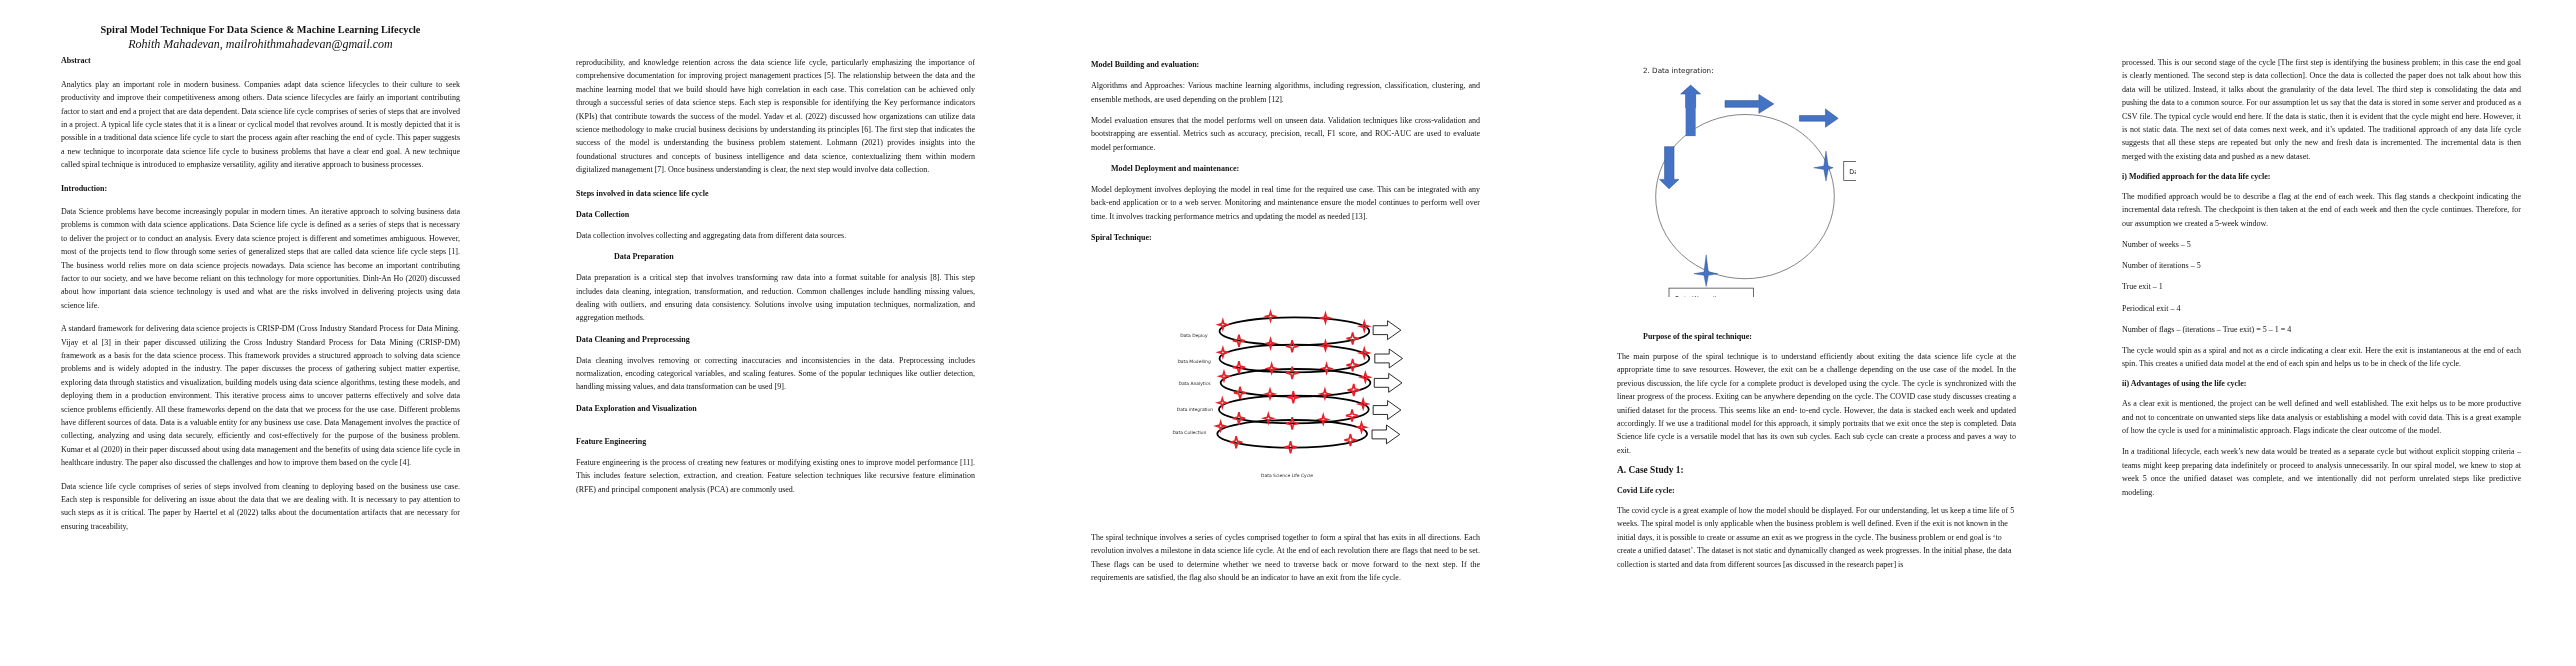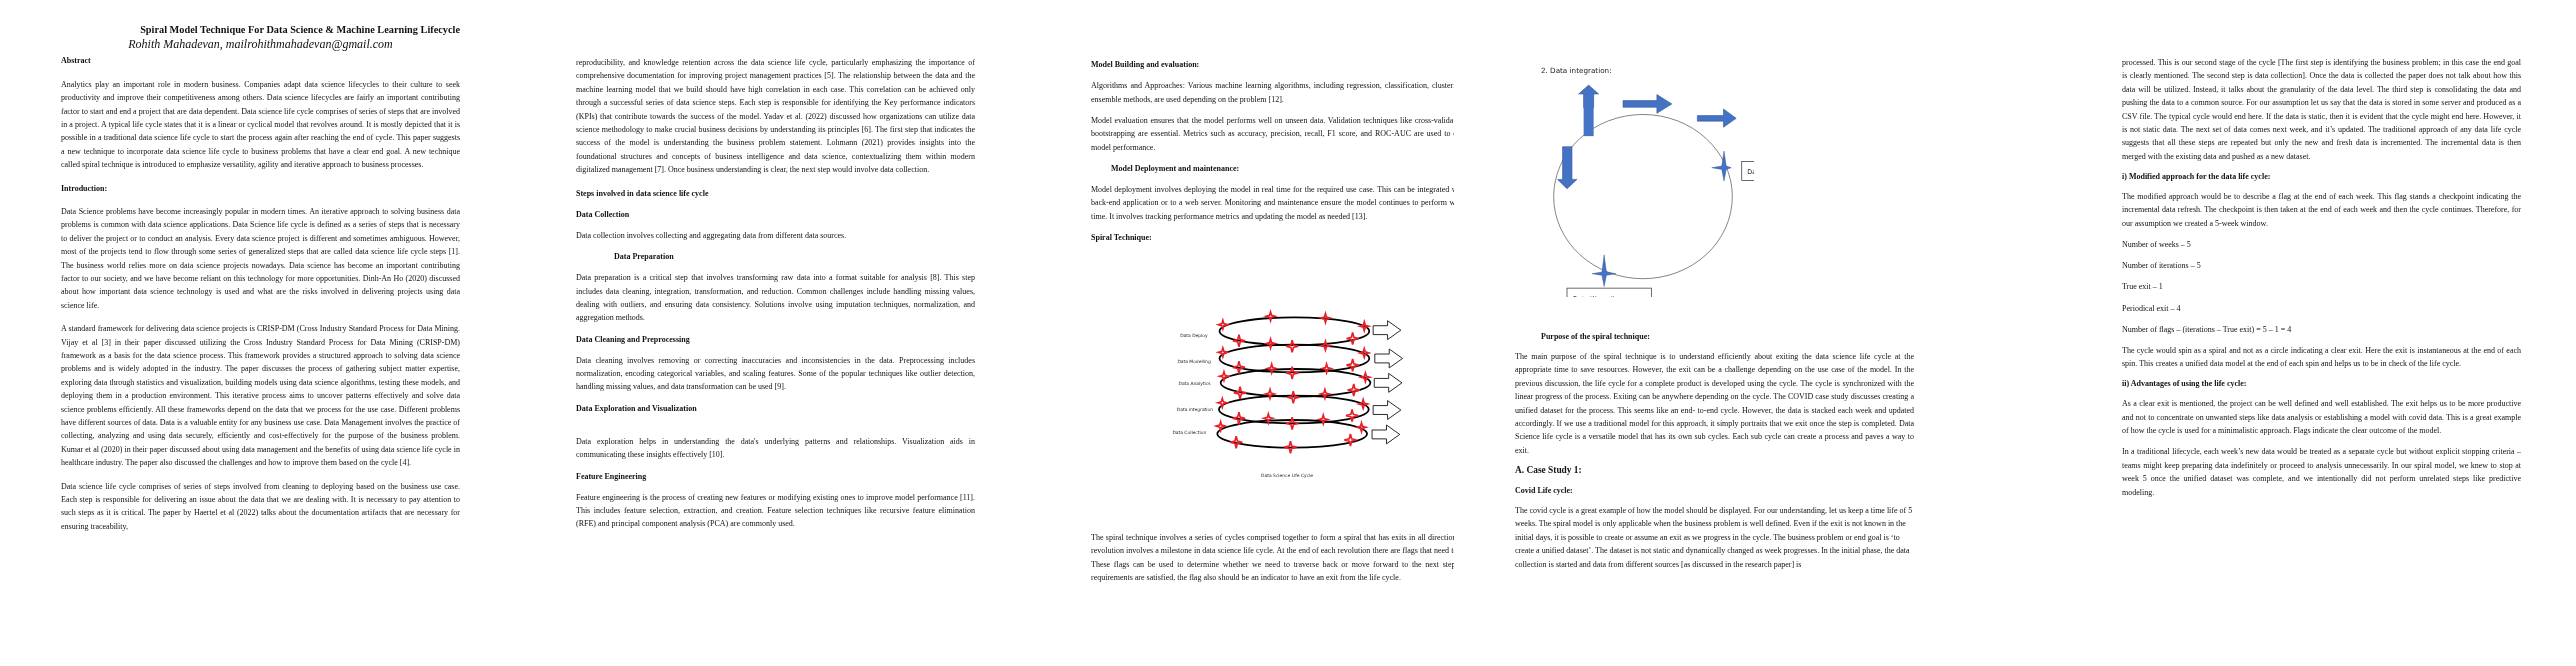--- a/index.html
+++ b/index.html
@@ -3,21 +3,21 @@
 <meta charset="utf-8">
 <style>
   html, body { margin:0; padding:0; background:#ffffff; }
   body { width:2576px; height:667px; position:relative; overflow:hidden;
          font-family:"Liberation Serif", "DejaVu Serif", serif; color:#111; }
   .page { position:absolute; top:0; height:667px; width:515px; background:#fff; }
   .col { position:absolute; top:56px; width:400px; font-size:8px; line-height:13.4px; }
   .col p { margin:0 0 6.1px 0; text-align:justify; }
   .col h3 { margin:0 0 6.1px 0; font-size:8px; font-weight:bold; line-height:13.3px; }
   .col h2 { margin:2.2px 0 5.6px 0; font-size:9.4px; font-weight:bold; }
-  .title { text-align:right; font-weight:bold; font-size:10.3px; margin:6.7px 0 1.1px 0; line-height:13.3px; }
+  .title { text-align:center; font-weight:bold; font-size:10.3px; margin:6.7px 0 1.1px 0; line-height:13.3px; }
   .author { text-align:center; font-style:italic; font-size:12px; margin:0 0 3.3px 0; }
   .fig { position:relative; margin:0; }
   .fig svg { display:block; }
   .fig-label { font-family:"DejaVu Sans", "Liberation Sans", sans-serif; fill:#222; }
   .eq { margin:0 0 7.8px 0 !important; text-align:left !important; }
 </style>
 </head>
 <body>
 
 <div class="page" style="left:0;">
@@ -37,21 +37,20 @@
   <div class="col" style="left:61px; top:56px; width:399px;">
     <p style="margin-bottom:10px;">reproducibility, and knowledge retention across the data science life cycle, particularly emphasizing the importance of comprehensive documentation for improving project management practices [5]. The relationship between the data and the machine learning model that we build should have high correlation in each case. This correlation can be achieved only through a successful series of data science steps. Each step is responsible for identifying the Key performance indicators (KPIs) that contribute towards the success of the model. Yadav et al. (2022) discussed how organizations can utilize data science methodology to make crucial business decisions by understanding its principles [6]. The first step that indicates the success of the model is understanding the business problem statement. Lohmann (2021) provides insights into the foundational structures and concepts of business intelligence and data science, contextualizing them within modern digitalized management [7]. Once business understanding is clear, the next step would involve data collection.</p>
     <h3 style="margin-bottom:7.8px;">Steps involved in data science life cycle</h3>
     <h3 style="margin-bottom:7.8px;">Data Collection</h3>
     <p style="margin-bottom:7.8px;">Data collection involves collecting and aggregating data from different data sources.</p>
     <h3 style="margin-bottom:7.8px;padding-left:38px;">Data Preparation</h3>
     <p style="margin-bottom:7.8px;">Data preparation is a critical step that involves transforming raw data into a format suitable for analysis [8]. This step includes data cleaning, integration, transformation, and reduction. Common challenges include handling missing values, dealing with outliers, and ensuring data consistency. Solutions involve using imputation techniques, normalization, and aggregation methods.</p>
     <h3 style="margin-bottom:7.8px;">Data Cleaning and Preprocessing</h3>
     <p style="margin-bottom:7.8px;">Data cleaning involves removing or correcting inaccuracies and inconsistencies in the data. Preprocessing includes normalization, encoding categorical variables, and scaling features. Some of the popular techniques like outlier detection, handling missing values, and data transformation can be used [9].</p>
     <h3 style="margin-bottom:20px;">Data Exploration and Visualization</h3>
-    <p style="margin-bottom:7.8px;">Data exploration helps in understanding the data's underlying patterns and relationships. Visualization aids in communicating these insights effectively [10].</p>
     <h3 style="margin-bottom:7.8px;">Feature Engineering</h3>
     <p>Feature engineering is the process of creating new features or modifying existing ones to improve model performance [11]. This includes feature selection, extraction, and creation. Feature selection techniques like recursive feature elimination (RFE) and principal component analysis (PCA) are commonly used.</p>
   </div>
 </div>
 
 <div class="page" style="left:1030px;">
   <div class="col" style="left:61px; top:58px; width:389px;">
     <h3 style="margin-bottom:7.8px;">Model Building and evaluation:</h3>
     <p style="margin-bottom:7.8px;">Algorithms and Approaches: Various machine learning algorithms, including regression, classification, clustering, and ensemble methods, are used depending on the problem [12].</p>
     <p style="margin-bottom:7.8px;">Model evaluation ensures that the model performs well on unseen data. Validation techniques like cross-validation and bootstrapping are essential. Metrics such as accuracy, precision, recall, F1 score, and ROC-AUC are used to evaluate model performance.</p>
@@ -135,21 +134,21 @@
       <text class="fig-label" font-size="8" x="29" y="237">Data Collection</text>
       <text class="fig-label" font-size="8" x="189" y="313">Data Science Life Cycle</text>
     </svg>
   </div>
 
   <div class="col" style="left:61px; top:531px; width:389px;">
     <p>The spiral technique involves a series of cycles comprised together to form a spiral that has exits in all directions. Each revolution involves a milestone in data science life cycle. At the end of each revolution there are flags that need to be set. These flags can be used to determine whether we need to traverse back or move forward to the next step. If the requirements are satisfied, the flag also should be an indicator to have an exit from the life cycle.</p>
   </div>
 </div>
 
-<div class="page" style="left:1454px;">
+<div class="page" style="left:1556px;">
   <div class="fig" style="position:absolute; left:78px; top:64px; width:222px; height:233px;">
     <svg width="222" height="233" viewBox="0 0 400 420">
       <text font-family="DejaVu Sans, Liberation Sans, sans-serif" font-size="13" fill="#222" x="16" y="16">2. Data integration:</text>
       <ellipse cx="200" cy="239" rx="161" ry="148" fill="none" stroke="#555" stroke-width="1.3"></ellipse>
 
       <g fill="#4472c4" stroke="#2f528f" stroke-width="1">
         <path d="M93,79 L111,79 L111,54 L120,54 L102,38 L84,54 L93,54 Z" transform="translate(0,0)"></path>
         <rect x="93" y="54" width="18" height="76" stroke="none" fill="#4472c4"></rect>
       </g>
 

